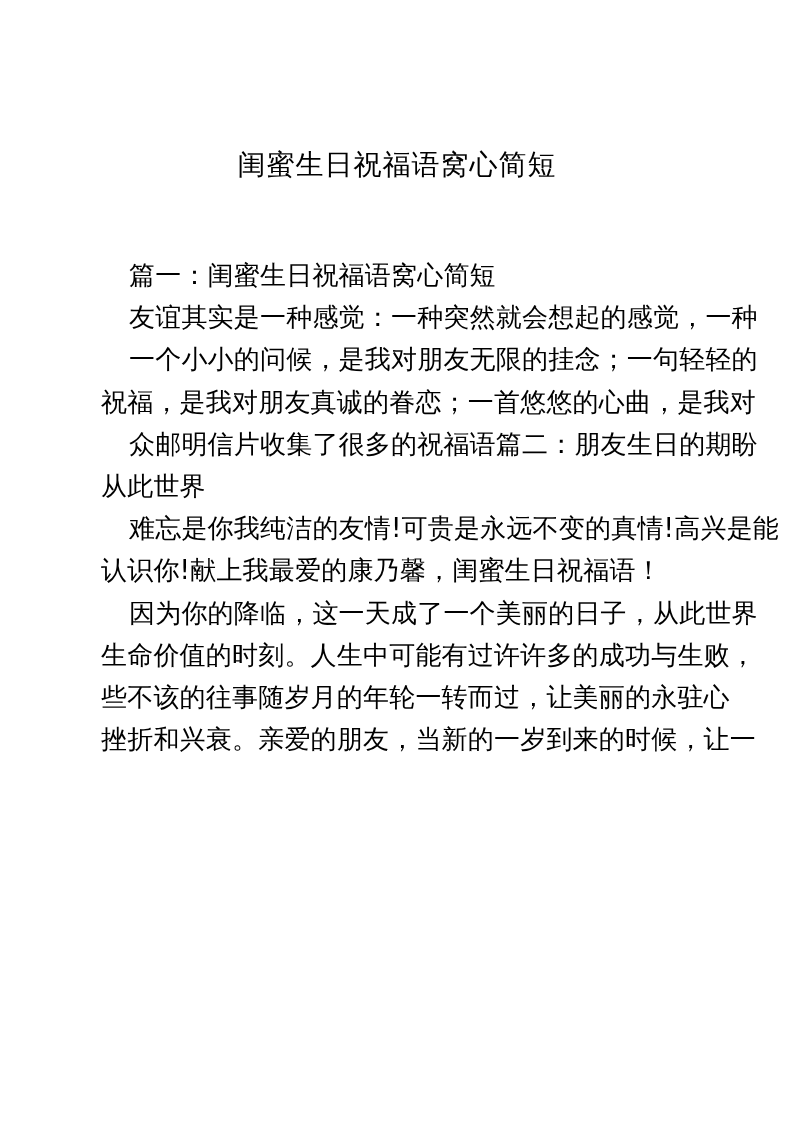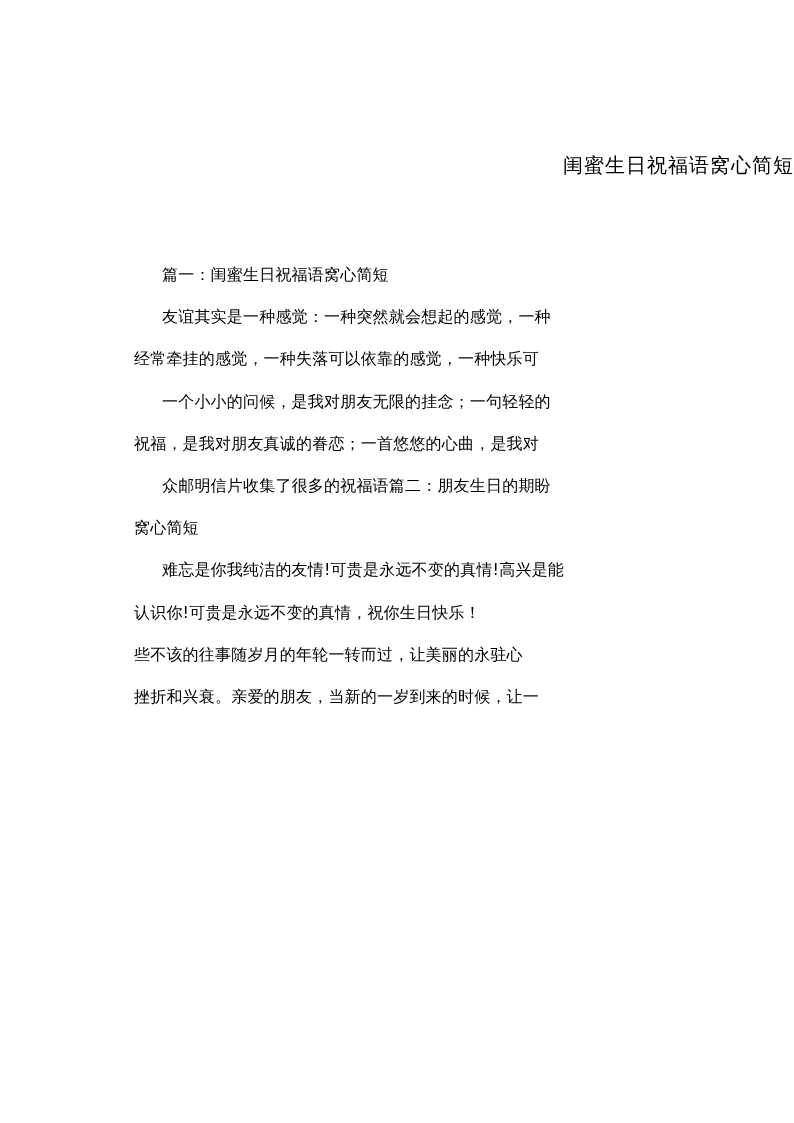--- a/index.html
+++ b/index.html
@@ -20,34 +20,34 @@
       left: 0; top: 0;
       width: 794px;
       height: 1123px;
       background: #ffffff;
     }
     .title {
       position: absolute;
       top: 140px;
       left: 0;
       width: 794px;
-      text-align: right;
+      text-align: center;
       font-family: "DejaVu Serif", serif;
-      font-size: 20px;
+      font-size: 28px;
       line-height: 50px;
       letter-spacing: 1px;
       font-weight: normal;
       margin: 0;
     }
     .body-text {
       position: absolute;
       top: 254px;
-      left: 134px;
+      left: 101px;
       width: 550px;
-      font-size: 16px;
+      font-size: 26px;
       line-height: 42.2px;
       letter-spacing: 0.2px;
     }
     .line {
       display: block;
       white-space: nowrap;
       height: 42.2px;
     }
     .indent {
       padding-left: 28px;
@@ -55,23 +55,24 @@
   </style>
 </head>
 <body>
 
 <div class="page">
   <h1 class="title">闺蜜生日祝福语窝心简短</h1>
 
   <div class="body-text">
     <span class="line indent">篇一：闺蜜生日祝福语窝心简短</span>
     <span class="line indent">友谊其实是一种感觉：一种突然就会想起的感觉，一种</span>
-    <span class="line">经常牵挂的感觉，一种失落可以依靠的感觉，一种快乐可</span>
     <span class="line indent">一个小小的问候，是我对朋友无限的挂念；一句轻轻的</span>
     <span class="line">祝福，是我对朋友真诚的眷恋；一首悠悠的心曲，是我对</span>
     <span class="line indent">众邮明信片收集了很多的祝福语篇二：朋友生日的期盼</span>
-    <span class="line">窝心简短</span>
+    <span class="line">从此世界</span>
     <span class="line indent">难忘是你我纯洁的友情!可贵是永远不变的真情!高兴是能</span>
-    <span class="line">认识你!可贵是永远不变的真情，祝你生日快乐！</span>
+    <span class="line">认识你!献上我最爱的康乃馨，闺蜜生日祝福语！</span>
+    <span class="line indent">因为你的降临，这一天成了一个美丽的日子，从此世界</span>
+    <span class="line">生命价值的时刻。人生中可能有过许许多的成功与生败，</span>
     <span class="line">些不该的往事随岁月的年轮一转而过，让美丽的永驻心</span>
     <span class="line">挫折和兴衰。亲爱的朋友，当新的一岁到来的时候，让一</span>
   </div>
 </div>
 
 </body></html>

